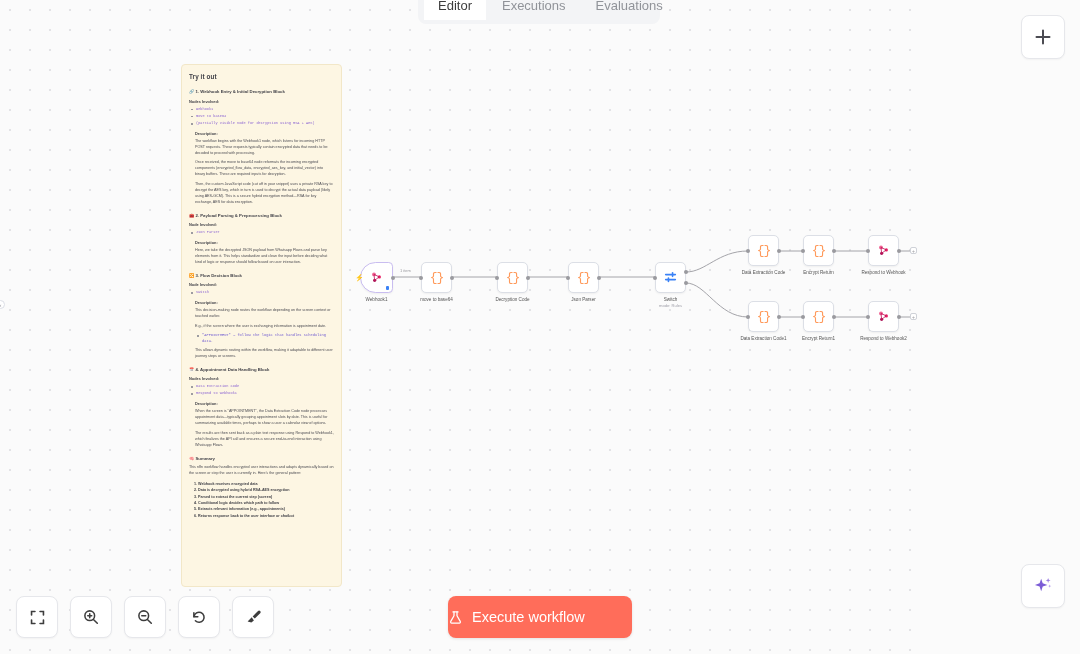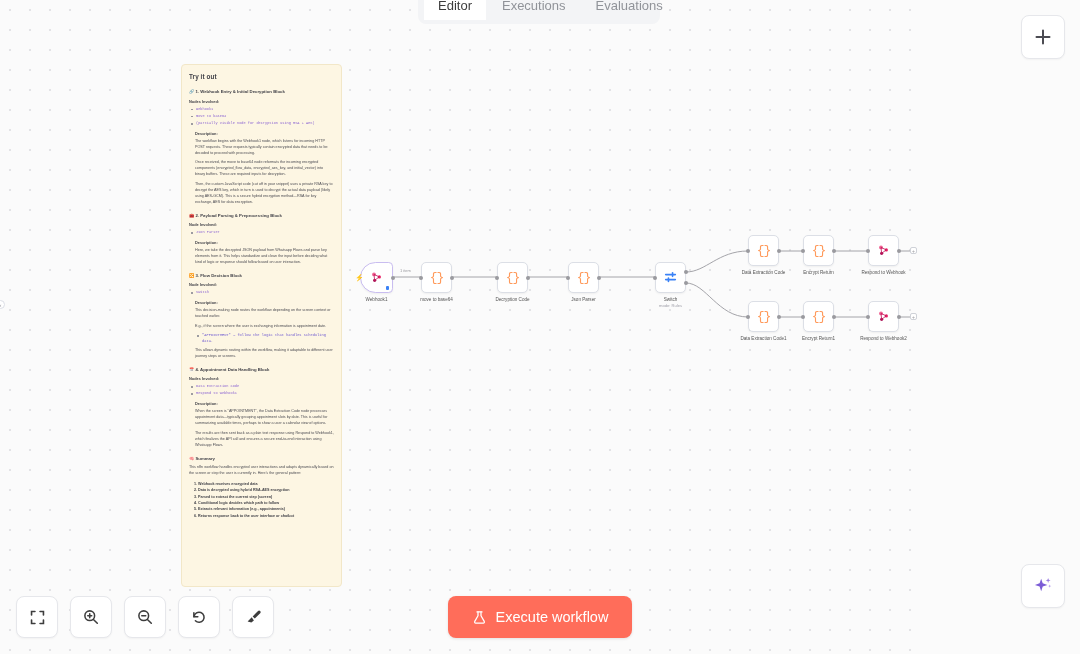--- a/index.html
+++ b/index.html
@@ -54,21 +54,21 @@
   .toolbar { position: absolute; left: 16px; top: 596px; display: flex; gap: 12px; }
   .toolbar .sqbtn { width: 42px; height: 42px; }
 
   
   #execute-workflow-button {
     position: absolute; left: 448px; top: 596px;
     width: 184px; height: 42px;
     background: #ff6d5a;
     border: none; border-radius: 8px;
     color: #ffffff; font-size: 14.5px;
-    display: flex; align-items: center; justify-content: center; gap: 9px;
+    display: flex; align-items: center; gap: 9px;
     cursor: pointer;
     font-family: "Liberation Sans", sans-serif;
     box-shadow: 0 1px 3px rgba(0,0,0,0.10);
   }
 
   
   .sticky {
     position: absolute; left: 181px; top: 64px;
     width: 161px; height: 523px;
     background: #fdf6e3;

